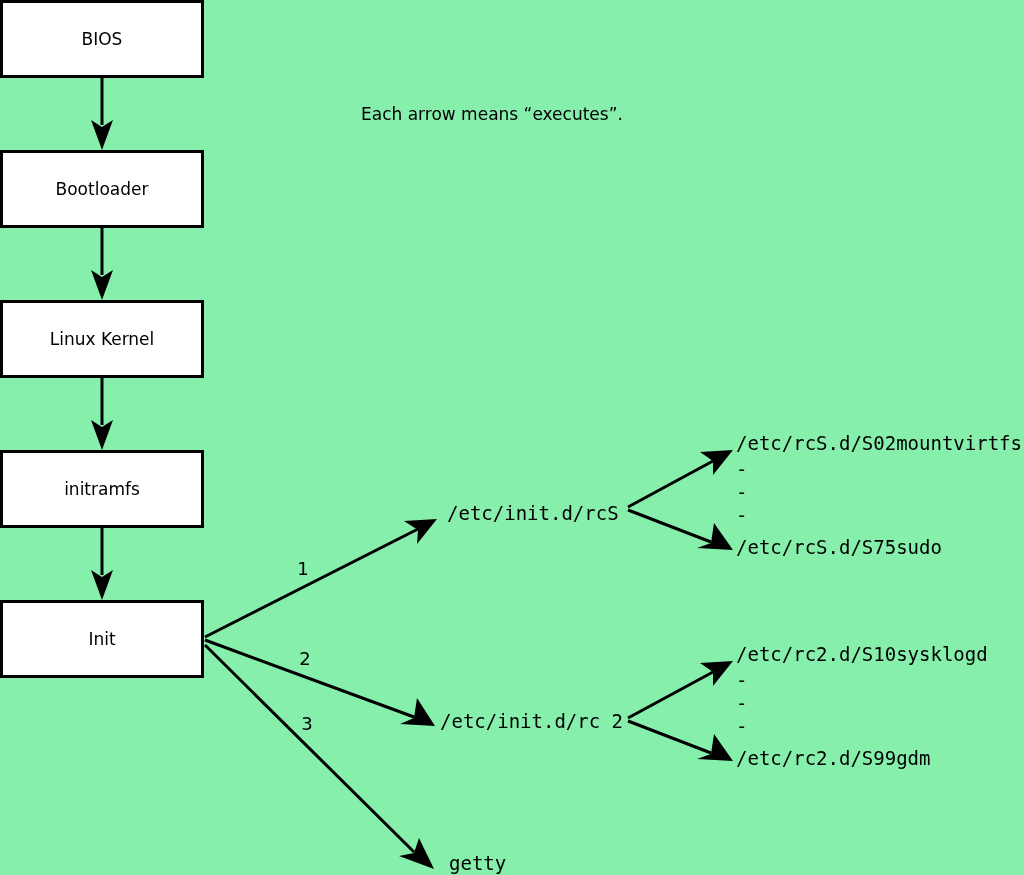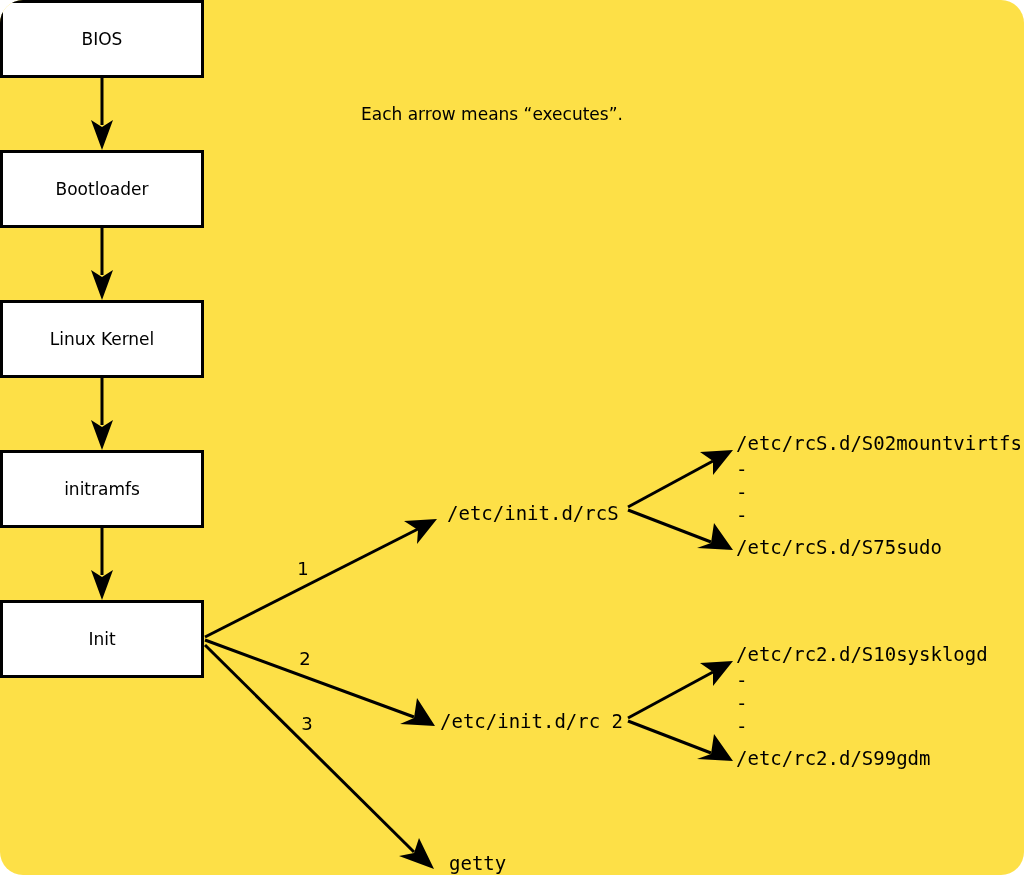--- a/index.html
+++ b/index.html
@@ -8,23 +8,22 @@
     padding: 0;
     background: #ffffff;
   }
   body {
     font-family: "Liberation Sans", sans-serif;
   }
   #diagram-root {
     position: relative;
     width: 1024px;
     height: 875px;
-    background: #fde047;
+    background: #86efac;
     overflow: hidden;
-    border-radius: 23px;
   }
   #diagram-svg {
     position: absolute;
     left: 0;
     top: 0;
     width: 1024px;
     height: 875px;
     display: block;
   }
   .box-label {

